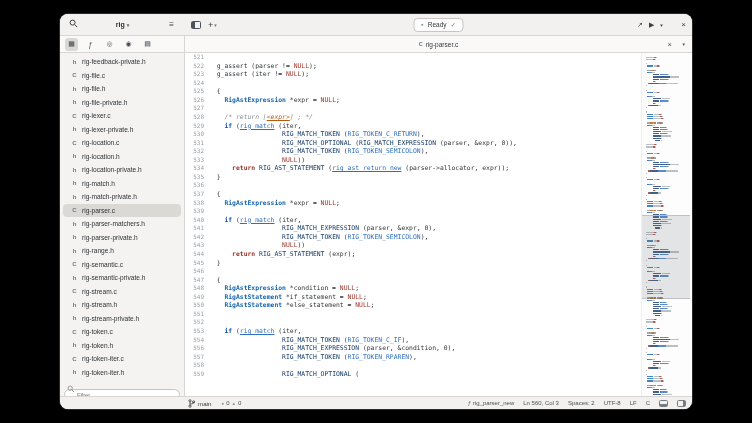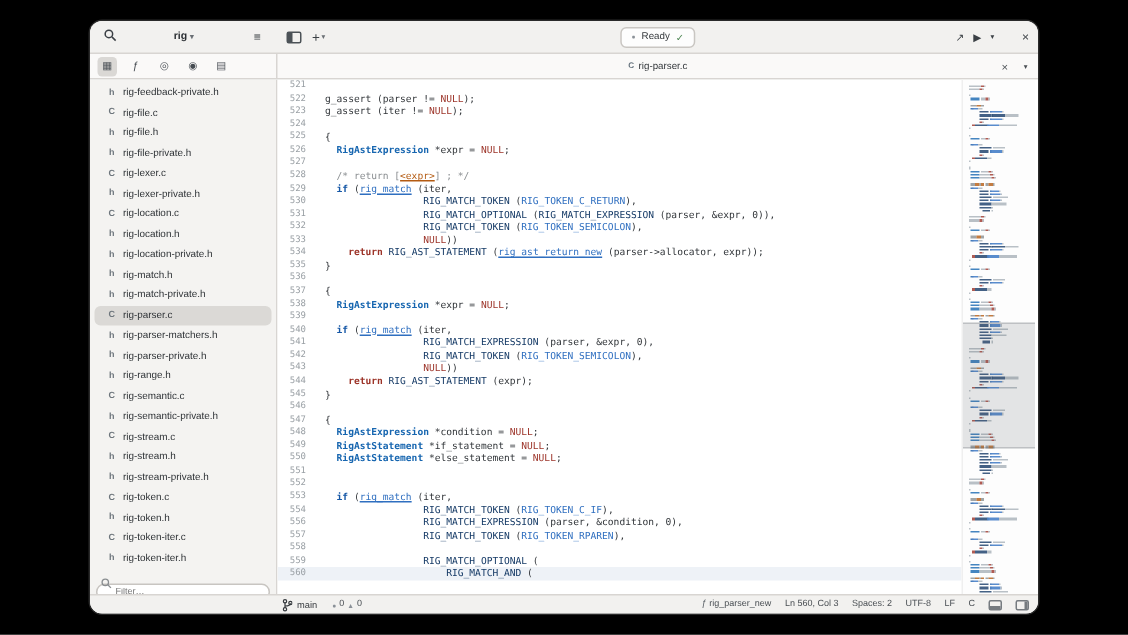--- a/index.html
+++ b/index.html
@@ -63,21 +63,21 @@
     font-family:"Liberation Sans",sans-serif;}
   .editor{flex:1;position:relative;background:#fff;overflow:hidden;}
   .code{position:absolute;left:0;top:0;right:51px;bottom:0;
     font-family:"DejaVu Sans Mono",monospace;font-size:6.4px;}
   .cl{display:flex;height:8.575px;line-height:8.6px;}
   .cl.cur{background:#eef2f7;}
   .gut{flex:0 0 24px;text-align:right;padding-right:5px;color:#9aa0a5;font-size:6px;}
   .ct{white-space:pre;}
   .tok-ty,.tok-kw,.tok-ret{font-weight:bold;}
   .tok-fn,.tok-tag{text-decoration:underline;}
-  .tok-cm,.tok-tag{margin-top:36px;}
+  .tok-cm,.tok-tag{font-style:italic;margin-top:36px;}
   
   .minimap{position:absolute;top:0;right:2px;width:49px;bottom:0;background:#fdfdfd;
     border-left:1px solid #efefef;overflow:hidden;}
   .mm-content{position:absolute;inset:0;padding-top:1px;}
   .mrow{height:2.2px;display:flex;align-items:center;padding-left:3px;}
   .mseg{height:1.2px;flex:0 0 auto;opacity:.8;}
   .mview{position:absolute;left:0;right:0;background:rgba(95,102,108,.16);
     border-top:1px solid rgba(95,102,108,.28);border-bottom:1px solid rgba(95,102,108,.28);}
   
   .statusbar{height:13px;flex:0 0 13px;background:#f2f1ef;border-top:1px solid #d8d5d2;
@@ -409,24 +409,20 @@
             <span class="gut">557</span>
             <span class="ct"><span class="tok-pl">                   </span><span class="tok-mac">RIG_MATCH_TOKEN</span><span class="tok-pl"> (</span><span class="tok-tok">RIG_TOKEN_RPAREN</span><span class="tok-pl">),</span></span>
           </div>
           <div class="cl">
             <span class="gut">558</span>
           </div>
           <div class="cl">
             <span class="gut">559</span>
             <span class="ct"><span class="tok-pl">                   </span><span class="tok-mac">RIG_MATCH_OPTIONAL</span><span class="tok-pl"> (</span></span>
           </div>
-          <div class="cl cur">
-            <span class="gut">560</span>
-            <span class="ct"><span class="tok-pl">                       </span><span class="tok-mac">RIG_MATCH_AND</span><span class="tok-pl"> (</span></span>
-          </div>
         </div>
       <div class="minimap">
         <div class="mm-content">
             <div class="mrow"></div>
             <div class="mrow">
               <span class="mseg" style="width: 0.84px; background: transparent;"></span>
               <span class="mseg" style="width: 8.4px; background: rgb(168, 176, 184);"></span>
               <span class="mseg" style="width: 1.68px; background: rgb(156, 51, 40);"></span>
               <span class="mseg" style="width: 0.84px; background: rgb(168, 176, 184);"></span>
             </div>

